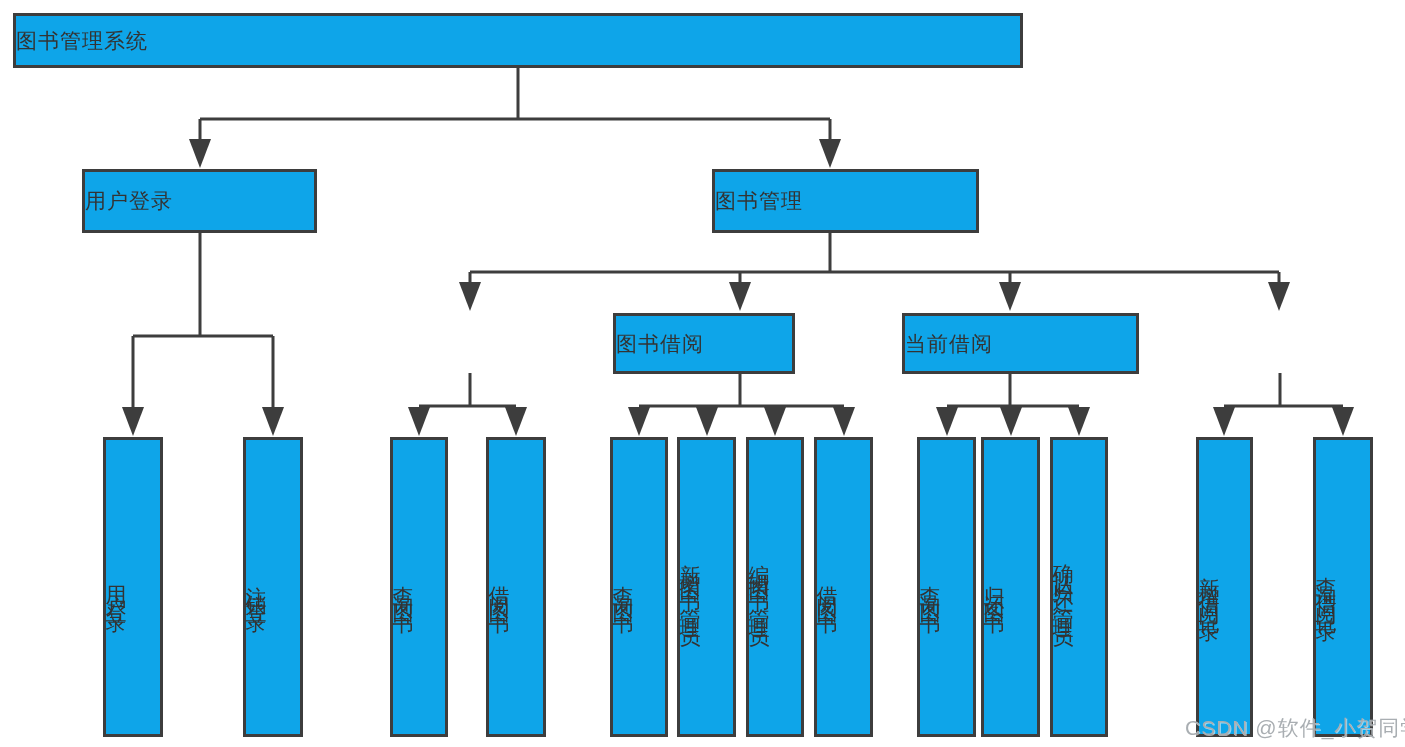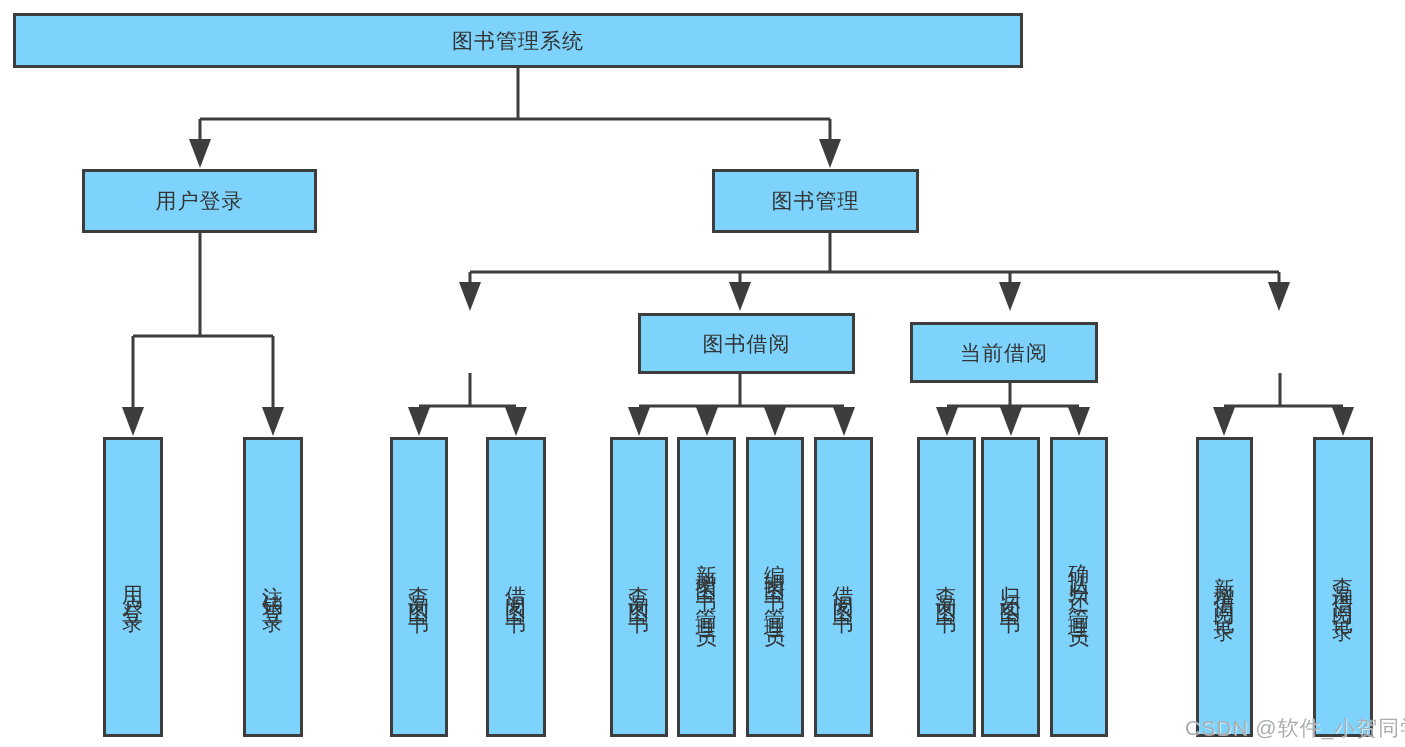--- a/index.html
+++ b/index.html
@@ -16,22 +16,22 @@
     font-family:"Liberation Sans","DejaVu Sans",sans-serif;
     overflow:hidden;
   }
   #connectors{position:absolute;left:0;top:0;width:1405px;height:747px;}
   #connectors path{stroke:var(--line);stroke-width:3;fill:none;}
   #connectors polygon{fill:var(--line);stroke:none;}
   .box{
     position:absolute;
     box-sizing:border-box;
     border:3px solid var(--line);
-    background:#7dd3fc;
-    display:flex;align-items:center;justify-content:center;
+    background:#0ea5e9;
+    display:flex;align-items:center;justify-content:flex-start;
     color:var(--text);
   }
   .h-label{font-size:21px;letter-spacing:1px;white-space:nowrap;}
   .leaf .v-label{
     writing-mode:vertical-rl;
     text-orientation:mixed;
     font-size:21px;
     letter-spacing:9px;
     line-height:1;
     white-space:nowrap;
@@ -83,28 +83,28 @@
     <polygon points="1332,407 1354,407 1343,436"></polygon>
   </svg>
 
   <div class="box" style="left:13px;top:13px;width:1010px;height:55px;">
     <span class="h-label">图书管理系统</span>
   </div>
 
   <div class="box" style="left:82px;top:169px;width:235px;height:64px;">
     <span class="h-label">用户登录</span>
   </div>
-  <div class="box" style="left:712px;top:169px;width:207px;height:64px;">
+  <div class="box" style="left:712px;top:169px;width:267px;height:64px;">
     <span class="h-label">图书管理</span>
   </div>
 
-  <div class="box" style="left:638px;top:313px;width:217px;height:61px;">
+  <div class="box" style="left:613px;top:313px;width:182px;height:61px;">
     <span class="h-label">图书借阅</span>
   </div>
-  <div class="box" style="left:902px;top:322px;width:188px;height:61px;margin-left:8px;">
+  <div class="box" style="left:902px;top:313px;width:237px;height:61px;">
     <span class="h-label">当前借阅</span>
   </div>
 
   <div class="box leaf" style="left:103px;top:437px;width:60px;height:300px;">
     <span class="v-label">用户登录</span>
   </div>
   <div class="box leaf" style="left:243px;top:437px;width:60px;height:300px;">
     <span class="v-label">注销登录</span>
   </div>
 

